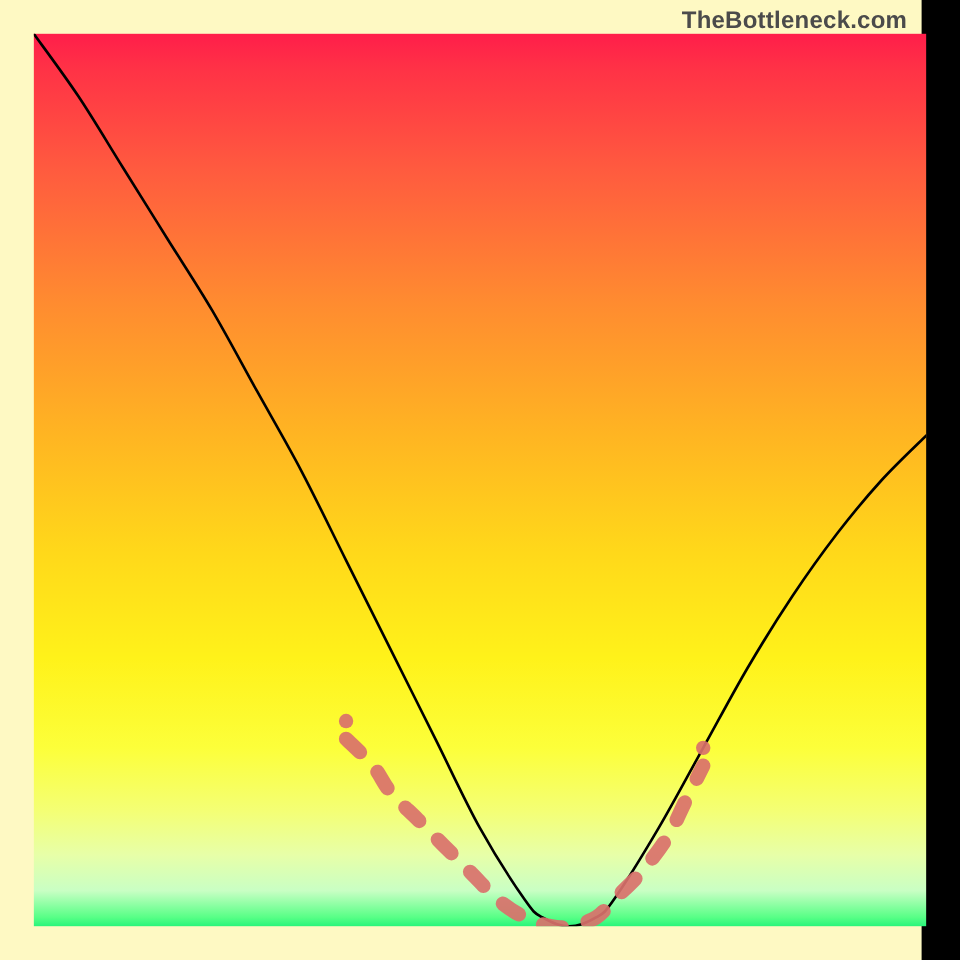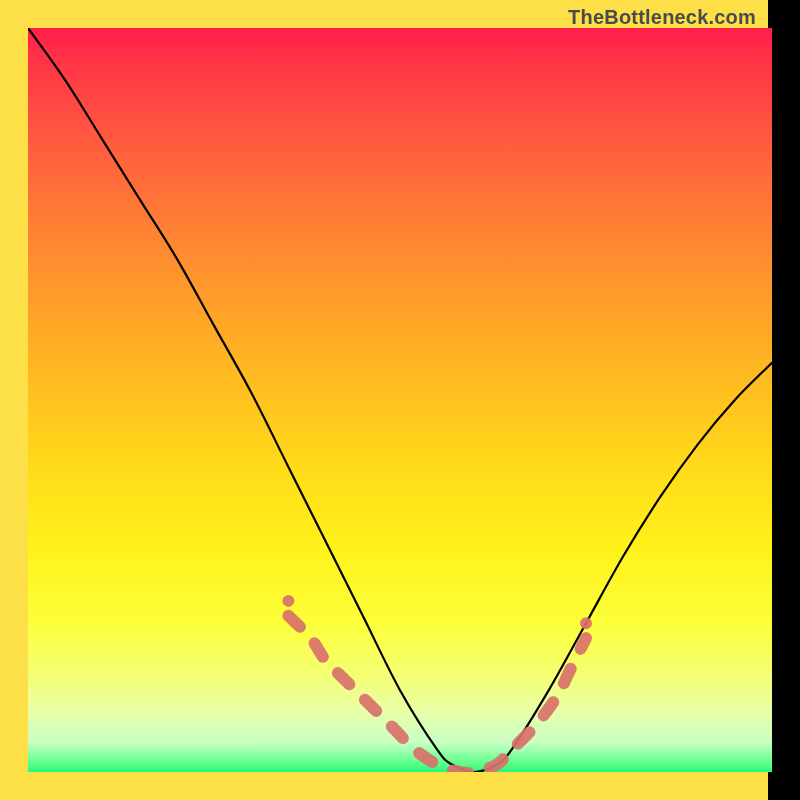--- a/index.html
+++ b/index.html
@@ -9,21 +9,21 @@
     height: 800px;
     background: #000;
     font-family: Arial, Helvetica, sans-serif;
   }
   .frame {
     position: absolute;
     left: 0;
     top: 0;
     width: 768px;
     height: 800px;
-    background: #fde047;
+    background: #fef9c3;
   }
   .plot {
     position: absolute;
     left: 28px;
     top: 28px;
     width: 744px;
     height: 744px;
     overflow: hidden;
   }
   .gradient {

